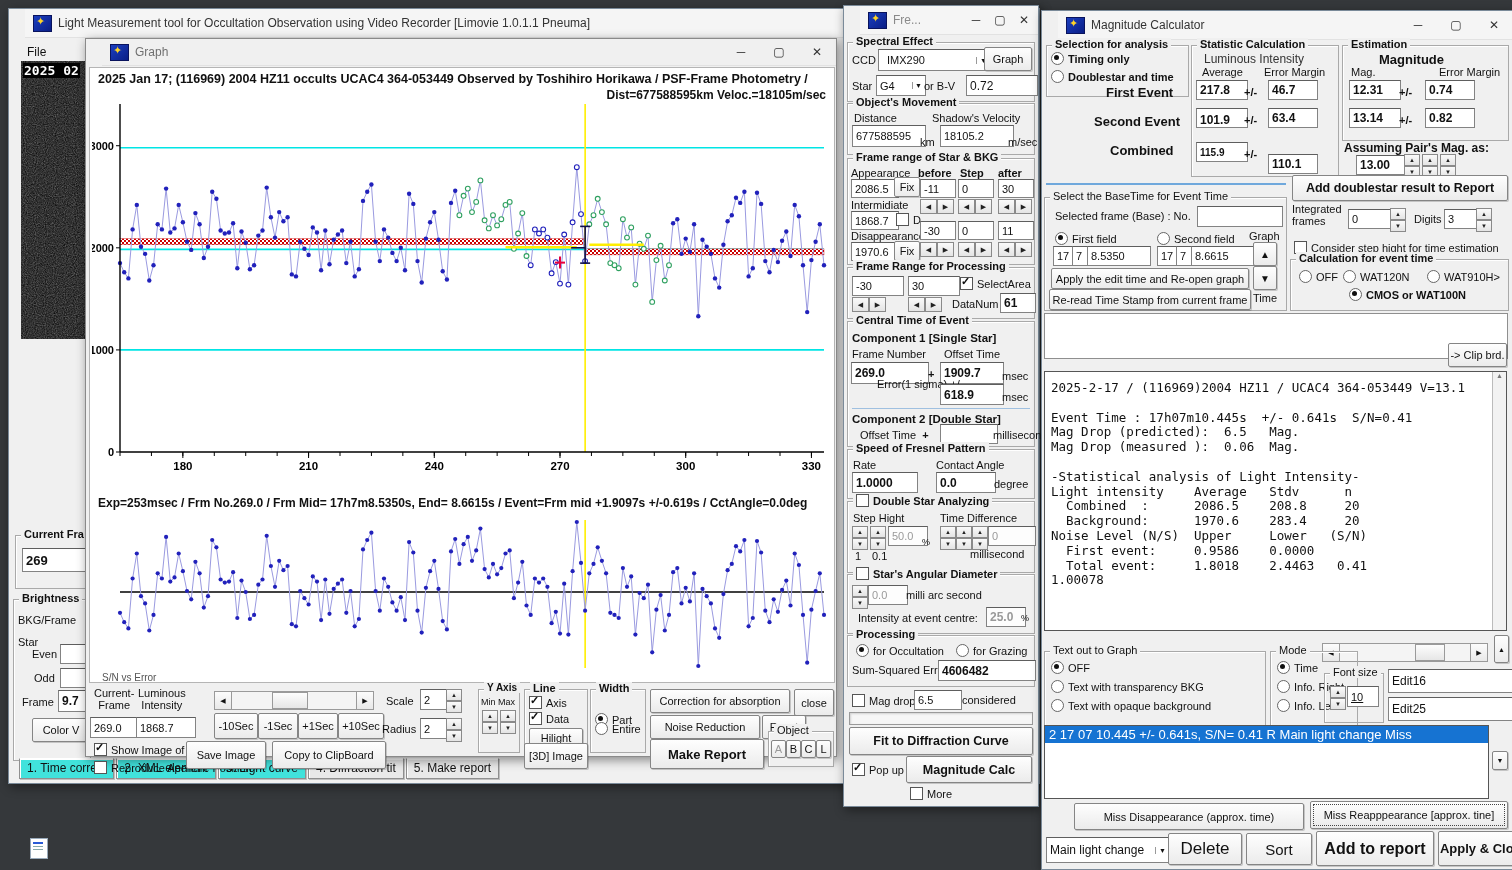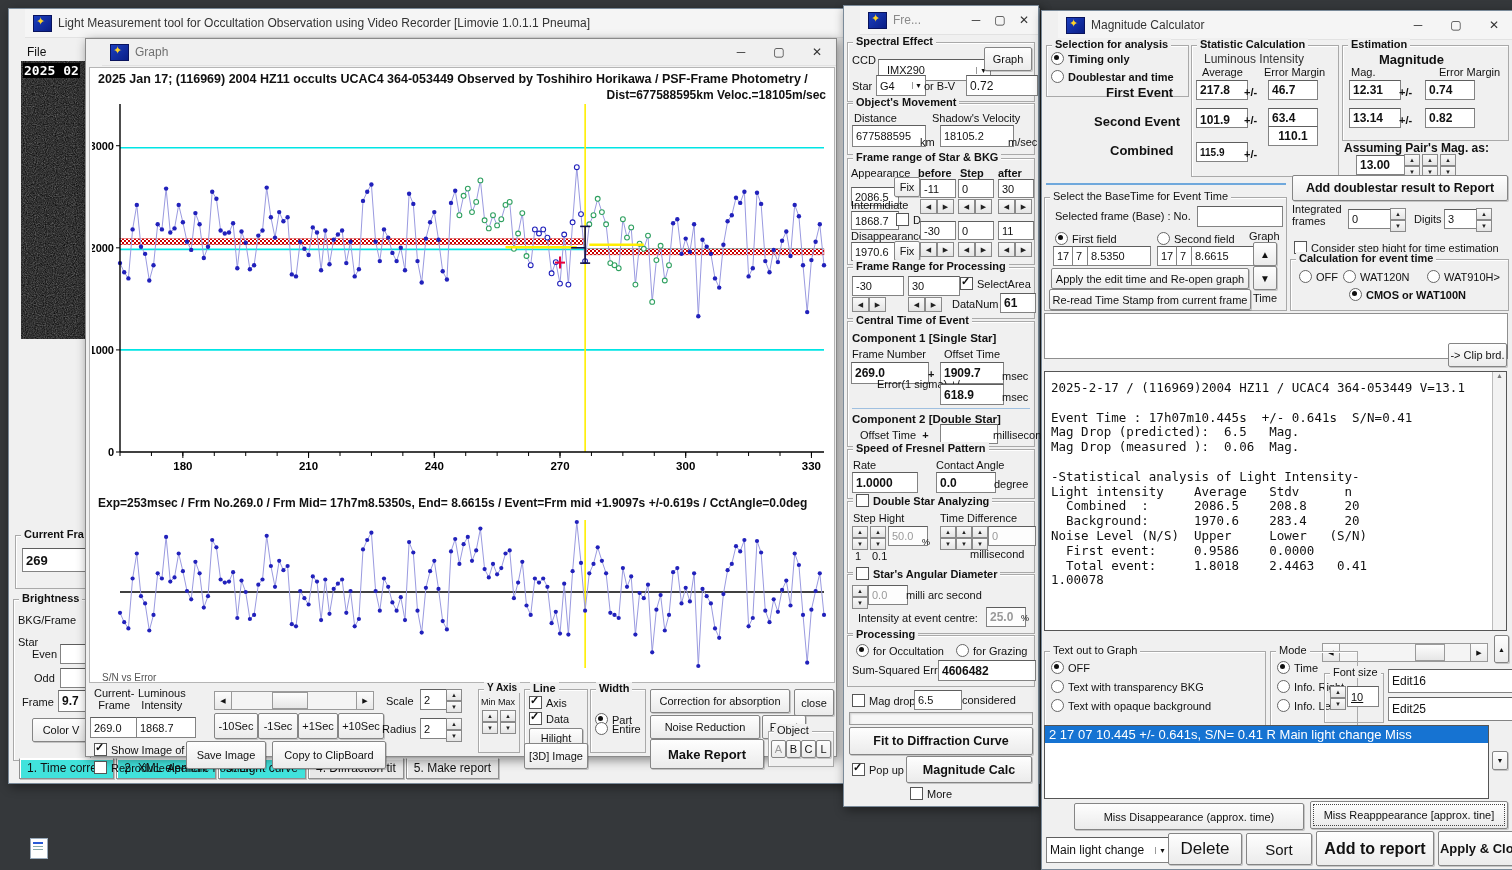--- a/index.html
+++ b/index.html
@@ -651,21 +651,21 @@
     <span class="caption-btns" style="margin-right:2px;">
       <span style="width:24px;">─</span>
       <span style="width:24px;">▢</span>
       <span style="width:24px;">✕</span>
     </span>
   </div>
 
   <div class="grp" style="left:3px;top:36px;width:186px;height:58px;">
     <span class="lg">Spectral Effect</span>
     <div class="lbl" style="left:4px;top:11px;">CCD</div>
-    <div class="fld" style="left:30px;top:16px;width:100px;height:20px;padding-left:8px;">
+    <div class="fld" style="left:30px;top:6px;width:100px;height:20px;padding-left:8px;">
       <span>IMX290</span>
       <span style="margin-left:auto;border-left:1px solid #999;padding-left:3px;font-size:7px;">▼</span>
       </div>
     <div class="btn" style="left:136px;top:4px;width:46px;height:22px;">
         <span>Graph</span>
       </div>
     <div class="lbl" style="left:4px;top:37px;">Star</div>
     <div class="fld" style="left:28px;top:32px;width:42px;height:19px;">
       <span>G4</span>
       <span style="margin-left:auto;border-left:1px solid #999;padding-left:2px;font-size:7px;">▼</span>
@@ -689,21 +689,21 @@
       </div>
     <div class="lbl" style="left:160px;top:32px;">m/sec</div>
   </div>
 
   <div class="grp" style="left:3px;top:152px;width:186px;height:105px;">
     <span class="lg">Frame range of Star &amp; BKG</span>
     <div class="lbl" style="left:3px;top:8px;">Appearance</div>
     <div class="lbl b" style="left:70px;top:8px;">before</div>
     <div class="lbl b" style="left:112px;top:8px;">Step</div>
     <div class="lbl b" style="left:150px;top:8px;">after</div>
-    <div class="fld" style="left:3px;top:28px;width:40px;height:17px;align-items:center;">
+    <div class="fld" style="left:3px;top:20px;width:40px;height:17px;align-items:center;">
         <span>2086.5</span>
       </div>
     <div class="btn" style="left:46px;top:18px;width:24px;height:18px;">
         <span>Fix</span>
       </div>
     <div class="fld" style="left:72px;top:20px;width:28px;height:17px;">
         <span>-11</span>
       </div>
     <div class="fld" style="left:110px;top:20px;width:28px;height:17px;">
         <span>0</span>
@@ -934,21 +934,21 @@
         <span>101.9</span>
       </div>
     <div class="lbl b" style="left:52px;top:68px;">+/-</div>
     <div class="fld b" style="left:76px;top:62px;width:42px;height:18px;font-size:12px;">
         <span>63.4</span>
       </div>
     <div class="fld b" style="left:4px;top:96px;width:44px;height:18px;font-size:10px;">
         <span>115.9</span>
       </div>
     <div class="lbl b" style="left:52px;top:102px;">+/-</div>
-    <div class="fld b" style="left:76px;top:80px;width:42px;height:18px;font-size:12px;justify-content:center;">
+    <div class="fld b" style="left:76px;top:108px;width:42px;height:18px;font-size:12px;">
         <span>110.1</span>
       </div>
   </div>
 
   <div class="grp" style="left:300px;top:34px;width:165px;height:94px;">
     <span class="lg">Estimation</span>
     <div class="lbl b" style="left:36px;top:6px;font-size:13px;">Magnitude</div>
     <div class="lbl" style="left:8px;top:20px;">Mag.</div>
     <div class="lbl" style="left:96px;top:20px;">Error Margin</div>
     <div class="fld b" style="left:6px;top:34px;width:44px;height:18px;font-size:12px;">

